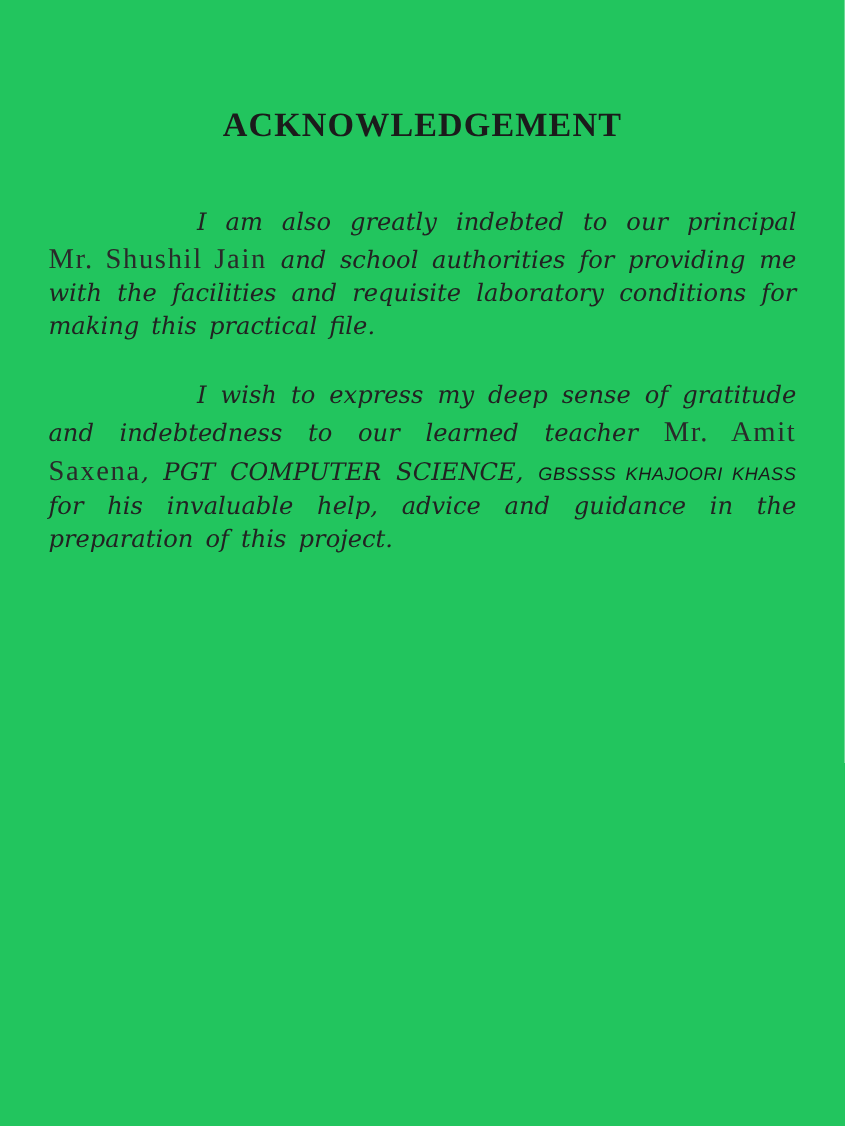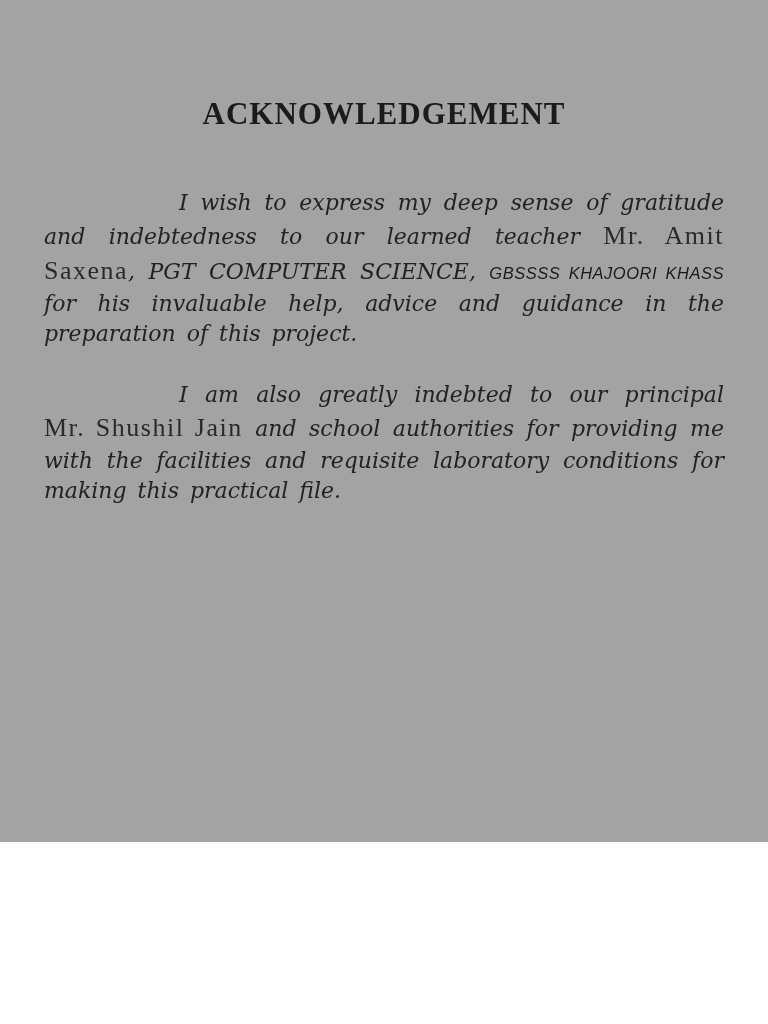--- a/index.html
+++ b/index.html
@@ -3,23 +3,23 @@
 <meta charset="utf-8">
 <style>
   html, body {
     margin: 0;
     padding: 0;
     background: #ffffff;
   }
   .page {
     position: relative;
     width: 768px;
-    height: 842px;
+    height: 1024px;
     margin: 0 auto;
-    background: #a3a3a3;
+    background: #22c55e;
     box-sizing: border-box;
     padding: 96px 44px 0 44px;
     color: #1e1e1e;
     overflow: hidden;
   }
   .title {
     font-family: "Liberation Serif", serif;
     font-weight: 700;
     font-size: 31px;
     letter-spacing: 1px;
@@ -59,23 +59,23 @@
     color: #1a1a1a;
   }
 </style>
 </head>
 <body>
 
 <div class="page">
 
   <h1 class="title">ACKNOWLEDGEMENT</h1>
 
+  <p class="body-para"><span class="script-seg">I am also greatly indebted to our principal</span>
+    <span class="person-name">Mr. Shushil Jain</span>
+    <span class="script-seg">and school authorities for providing me with the facilities and requisite laboratory conditions for making this practical file.</span></p>
+
   <p class="body-para"><span class="script-seg">I wish to express my deep sense of gratitude and indebtedness to our learned teacher</span>
     <span class="person-name">Mr. Amit Saxena</span><span class="script-seg">, PGT COMPUTER SCIENCE,</span>
     <span class="school-name">GBSSSS KHAJOORI KHASS</span>
     <span class="script-seg">for his invaluable help, advice and guidance in the preparation of this project.</span></p>
 
-  <p class="body-para"><span class="script-seg">I am also greatly indebted to our principal</span>
-    <span class="person-name">Mr. Shushil Jain</span>
-    <span class="script-seg">and school authorities for providing me with the facilities and requisite laboratory conditions for making this practical file.</span></p>
-
 
 </div>
 
 </body></html>

